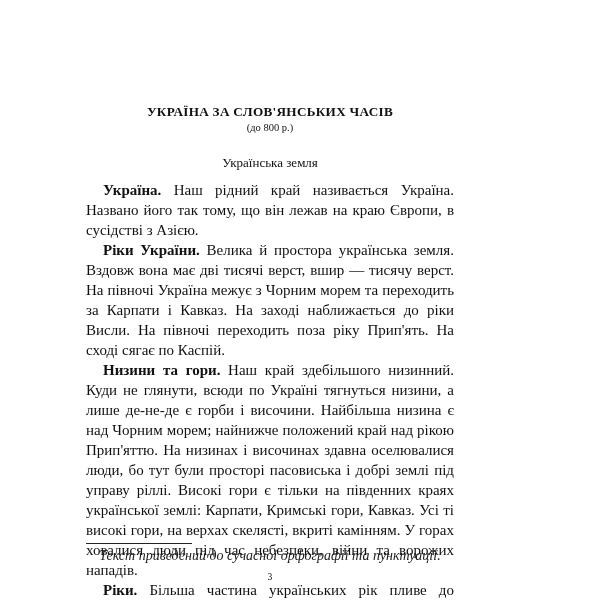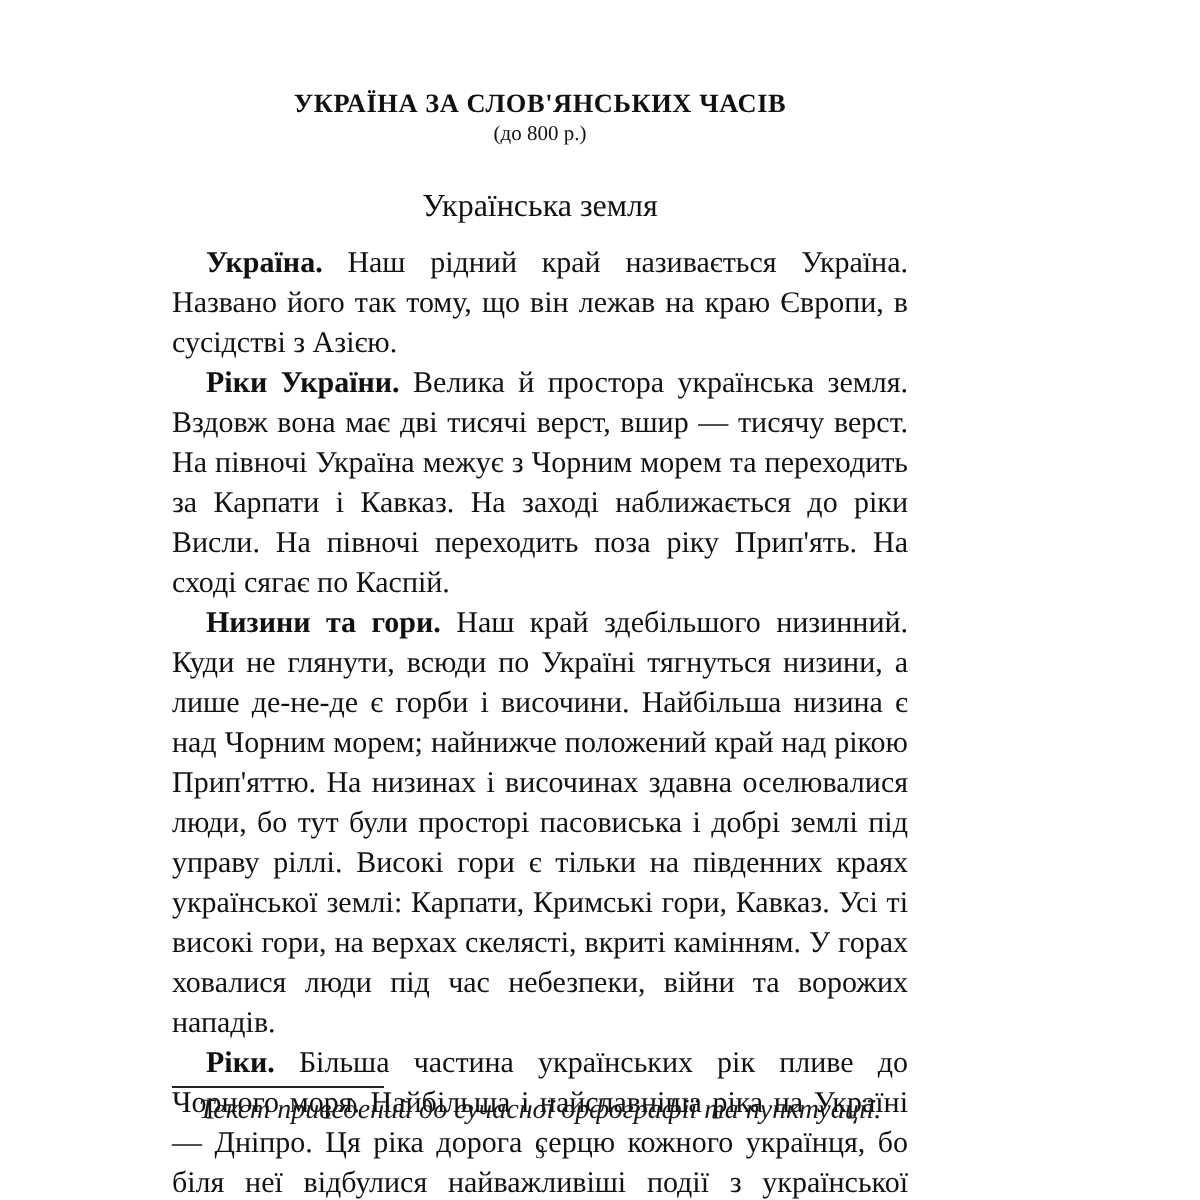--- a/index.html
+++ b/index.html
@@ -12,39 +12,39 @@
     background: #ffffff;
     font-family: "Liberation Serif", serif;
     color: #111111;
     overflow: hidden;
   }
   .page {
     position: relative;
     width: 540px;
     height: 600px;
     box-sizing: border-box;
-    padding: 44px 86px 28px 86px;
+    padding: 104px 86px 28px 86px;
   }
   .doc-title {
     text-align: center;
     font-weight: bold;
     font-size: 13.2px;
     letter-spacing: 0.3px;
     line-height: 1.25;
     margin: 0 0 1px 0;
   }
   .doc-subtitle {
     text-align: center;
     font-weight: normal;
     font-size: 10.5px;
     margin: 0 0 22px 0;
   }
   .section-heading {
     text-align: center;
-    font-size: 16px;
+    font-size: 13px;
     margin: 0 0 9px 0;
   }
   .body-text {
     font-size: 15px;
     line-height: 1.335;
     text-align: justify;
     text-indent: 17px;
     margin: 0;
     hyphens: auto;
   }

